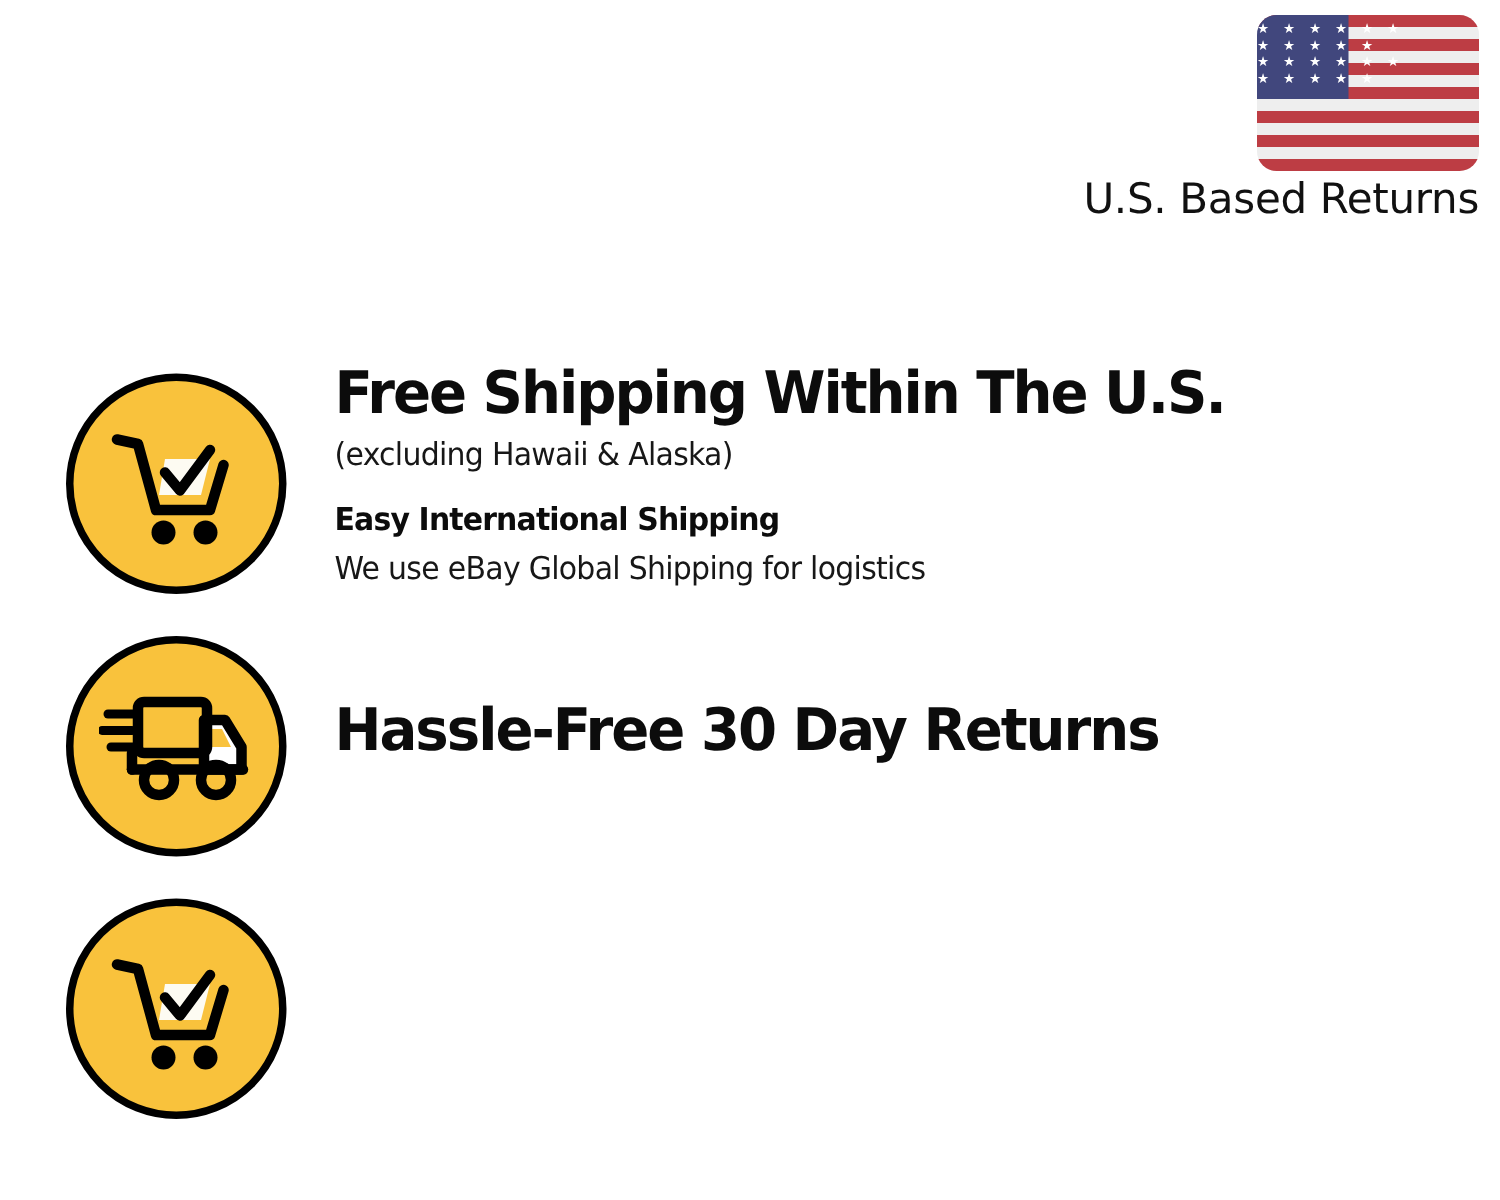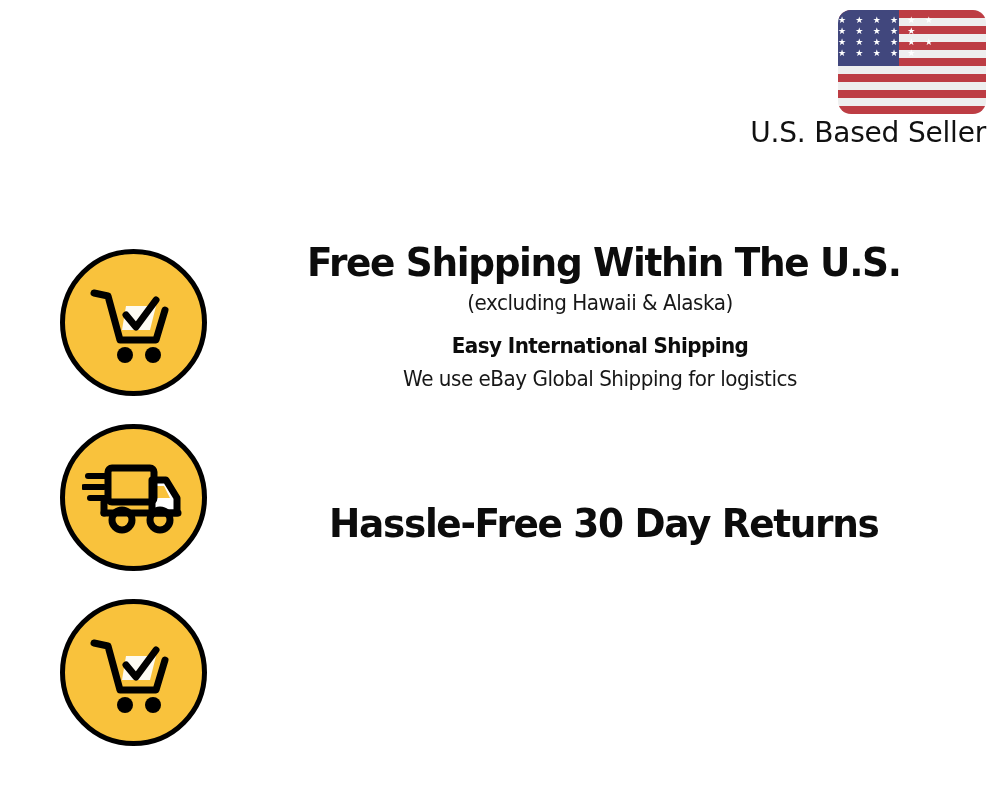--- a/index.html
+++ b/index.html
@@ -119,23 +119,22 @@
 
   
   .features {
     position: absolute;
     left: 0;
     top: 240px;
     width: 1000px;
   }
   .feature-row {
     position: absolute;
-    left: 16px;
+    left: 0;
     width: 844px;
-    text-align: center;
   }
   .feature-row.r1 { top: 0px;   height: 175px; }
   .feature-row.r2 { top: 175px; height: 175px; }
   .feature-row.r3 { top: 350px; height: 175px; }
 
   .icon-badge {
     position: absolute;
     left: 44px;
     top: 9px;
     width: 147px;
@@ -154,21 +153,20 @@
   }
 
   .feature-text {
     position: absolute;
     left: 223px;
     top: 0;
     width: 760px;
   }
   .feature-text.centered {
     top: 50px;
-    margin-top: 36px;
   }
 
   .f-title {
     font-family: "DejaVu Sans", sans-serif;
     font-size: 39px;
     font-weight: 700;
     letter-spacing: -1.4px;
     line-height: 46px;
     color: #0c0c0c;
     white-space: nowrap;
@@ -216,21 +214,21 @@
       <div class="stripe" style="top:96px"></div>
       <div class="canton"></div>
       <div class="starrow" style="top:6px;width:60px">★ ★ ★ ★ ★ ★</div>
       <div class="starrow" style="top:17px;width:60px">★ ★ ★ ★ ★</div>
       <div class="starrow" style="top:28px;width:60px">★ ★ ★ ★ ★ ★</div>
       <div class="starrow" style="top:39px;width:60px">★ ★ ★ ★ ★</div>
 
     </div>
   </div>
 
-  <div class="seller-text">U.S. Based Seller</div>
+  <div class="seller-text">U.S. Based Returns</div>
 </div>
 
 <div class="features">
 
   <div class="feature-row r1">
     <div class="icon-badge">
       <svg width="100" height="90" viewBox="0 0 100 90" aria-hidden="true">
         <path d="M42 28 H72 L66 52 H38 Z" fill="#fdfbf2"></path>
         <path d="M10 15 L24 18 L36 62 H72 L81 32" fill="none" stroke="#000" stroke-width="7" stroke-linecap="round" stroke-linejoin="round"></path>
         <path d="M42 37 L52 49 L72 22" fill="none" stroke="#000" stroke-width="7" stroke-linecap="round" stroke-linejoin="round"></path>

